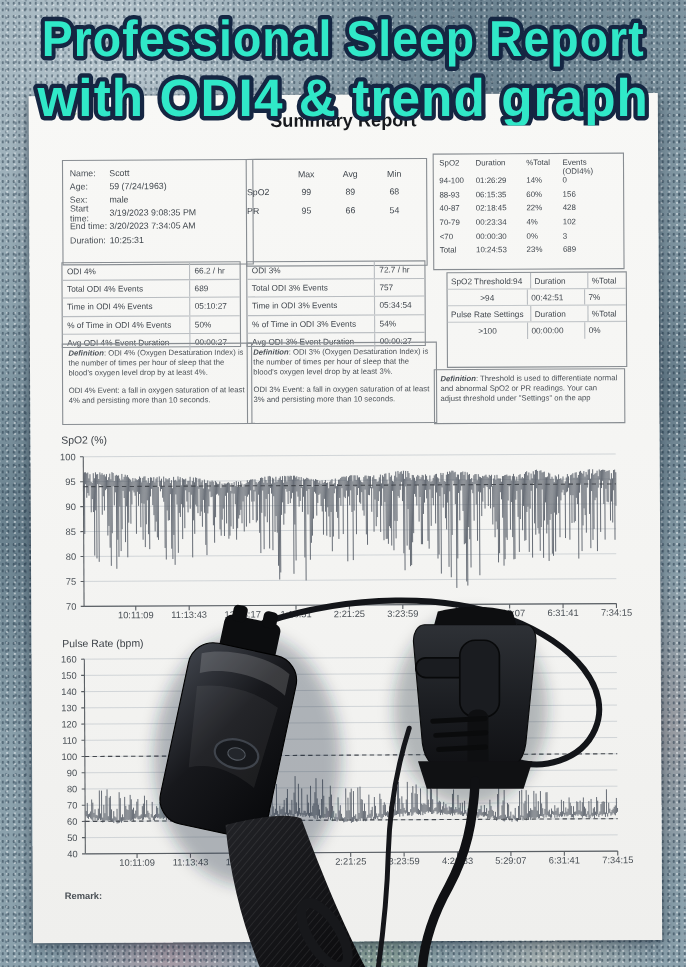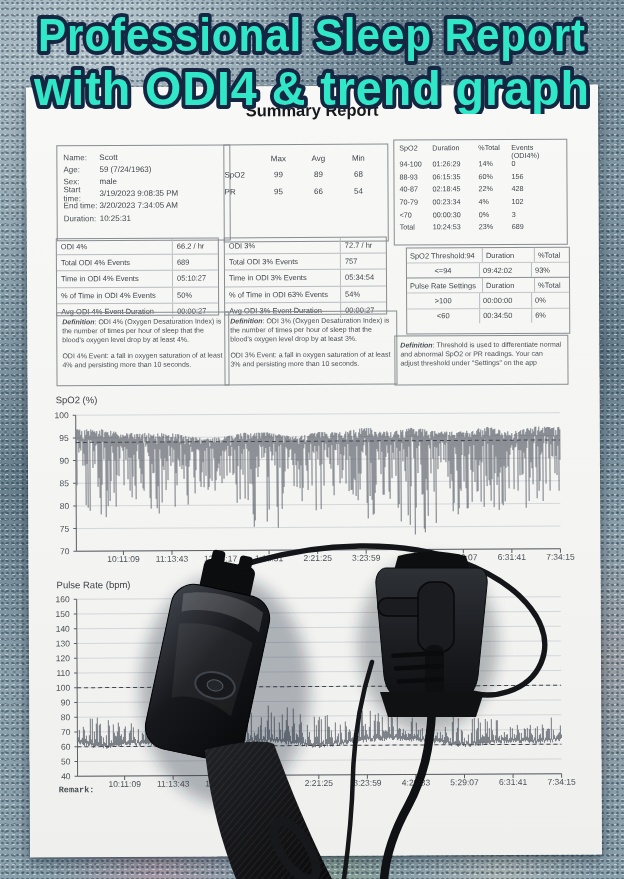--- a/index.html
+++ b/index.html
@@ -73,21 +73,21 @@
   .def p:last-child{margin:0;}
   .def-label{font-weight:bold;font-style:italic;}
   .def1{left:29px;top:225px;width:161px;height:64px;}
   .def2{left:197px;top:225px;width:161px;height:64px;}
   .def3{left:367px;top:250px;width:162px;height:40px;}
   
   .chart{position:absolute;overflow:visible;}
   #spo2-chart{left:12px;top:304px;width:540px;height:178px;}
   #pr-chart{left:12px;top:489px;width:540px;height:215px;}
   svg{font-family:"Liberation Sans",sans-serif;}
-  .remark{position:absolute;left:29px;top:698px;font-size:8.5px;font-weight:bold;color:#4a5056;font-family:Liberation Mono, monospace;}
+  .remark{position:absolute;left:29px;top:722px;font-size:8.5px;font-weight:bold;color:#4a5056;}
   
   .title-svg{position:absolute;left:0;top:2px;width:624px;height:112px;z-index:3;}
   .tline{font-size:46px;font-weight:bold;fill:#30e8c8;stroke:#152642;stroke-width:8px;
          paint-order:stroke;stroke-linejoin:round;letter-spacing:1px;}
   .tline2{font-size:48px;}
   .devices{position:absolute;inset:0;z-index:4;pointer-events:none;}
 </style>
 </head>
 <body>
 
@@ -229,54 +229,49 @@
         </div>
       <div class="orow">
           <span class="olabel">Total ODI 3% Events</span>
           <span class="oval">757</span>
         </div>
       <div class="orow">
           <span class="olabel">Time in ODI 3% Events</span>
           <span class="oval">05:34:54</span>
         </div>
       <div class="orow">
-          <span class="olabel">% of Time in ODI 63% Events</span>
+          <span class="olabel">% of Time in ODI 3% Events</span>
           <span class="oval">54%</span>
         </div>
       <div class="orow">
           <span class="olabel">Avg ODI 3% Event Duration</span>
           <span class="oval">00:00:27</span>
         </div>
     </div>
 
     <div class="box thr">
       <div class="trow">
           <span class="tc1">SpO2 Threshold:94</span>
           <span class="tc2">Duration</span>
           <span class="tc3">%Total</span>
         </div>
-      <div class="trow subsep">
-          <span class="tc1 tcenter">&lt;=94</span>
-          <span class="tc2">09:42:02</span>
-          <span class="tc3">93%</span>
+      <div class="trow">
+          <span class="tc1 tcenter">&gt;94</span>
+          <span class="tc2">00:42:51</span>
+          <span class="tc3">7%</span>
         </div>
       <div class="trow">
           <span class="tc1">Pulse Rate Settings</span>
           <span class="tc2">Duration</span>
           <span class="tc3">%Total</span>
         </div>
       <div class="trow">
           <span class="tc1 tcenter">&gt;100</span>
           <span class="tc2">00:00:00</span>
           <span class="tc3">0%</span>
-        </div>
-      <div class="trow">
-          <span class="tc1 tcenter">&lt;60</span>
-          <span class="tc2">00:34:50</span>
-          <span class="tc3">6%</span>
         </div>
     </div>
 
     <div class="box def def1">
       <p><span class="def-label">Definition</span><span>: ODI 4% (Oxygen Desaturation Index) is the number of times per hour of sleep that the blood's oxygen level drop by at least 4%.</span></p>
       <p>ODI 4% Event: a fall in oxygen saturation of at least 4% and persisting more than 10 seconds.</p>
     </div>
     <div class="box def def2">
       <p><span class="def-label">Definition</span><span>: ODI 3% (Oxygen Desaturation Index) is the number of times per hour of sleep that the blood's oxygen level drop by at least 3%.</span></p>
       <p>ODI 3% Event: a fall in oxygen saturation of at least 3% and persisting more than 10 seconds.</p>

